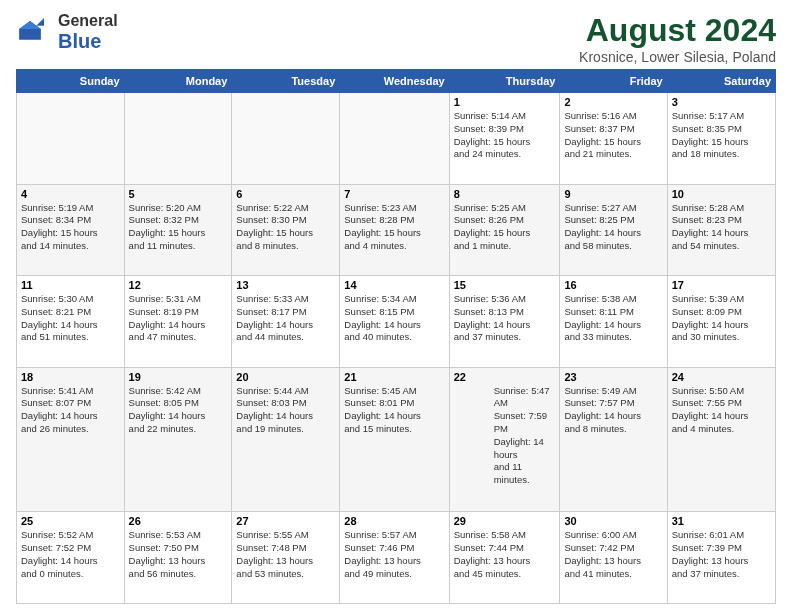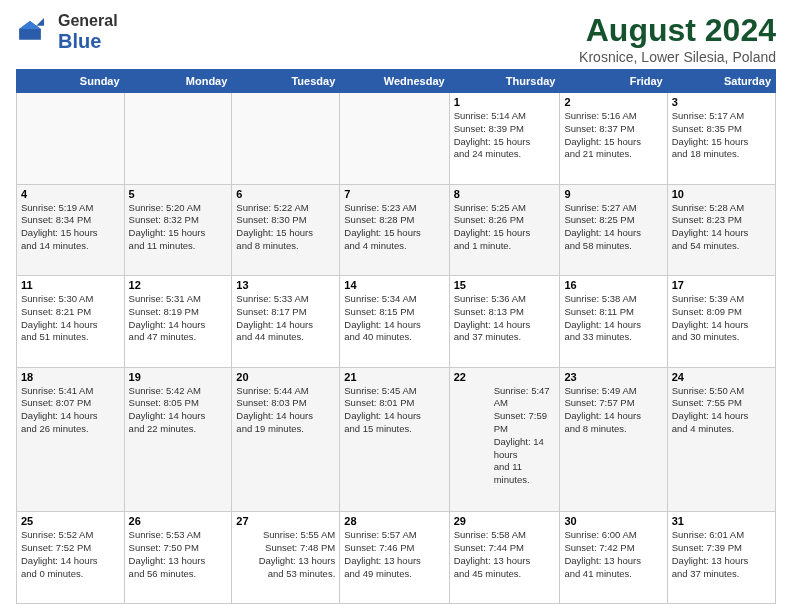--- a/index.html
+++ b/index.html
@@ -328,21 +328,21 @@
           </td>
           <td>
             <span class="day-num">26</span>
             <div class="day-info" style="white-space: pre-line;">Sunrise: 5:53 AM
 Sunset: 7:50 PM
 Daylight: 13 hours
 and 56 minutes.</div>
           </td>
           <td>
             <span class="day-num">27</span>
-            <div class="day-info" style="white-space: pre-line; text-align: right;">Sunrise: 5:55 AM
+            <div class="day-info" style="white-space: pre-line;">Sunrise: 5:55 AM
 Sunset: 7:48 PM
 Daylight: 13 hours
 and 53 minutes.</div>
           </td>
           <td>
             <span class="day-num">28</span>
             <div class="day-info" style="white-space: pre-line;">Sunrise: 5:57 AM
 Sunset: 7:46 PM
 Daylight: 13 hours
 and 49 minutes.</div>

